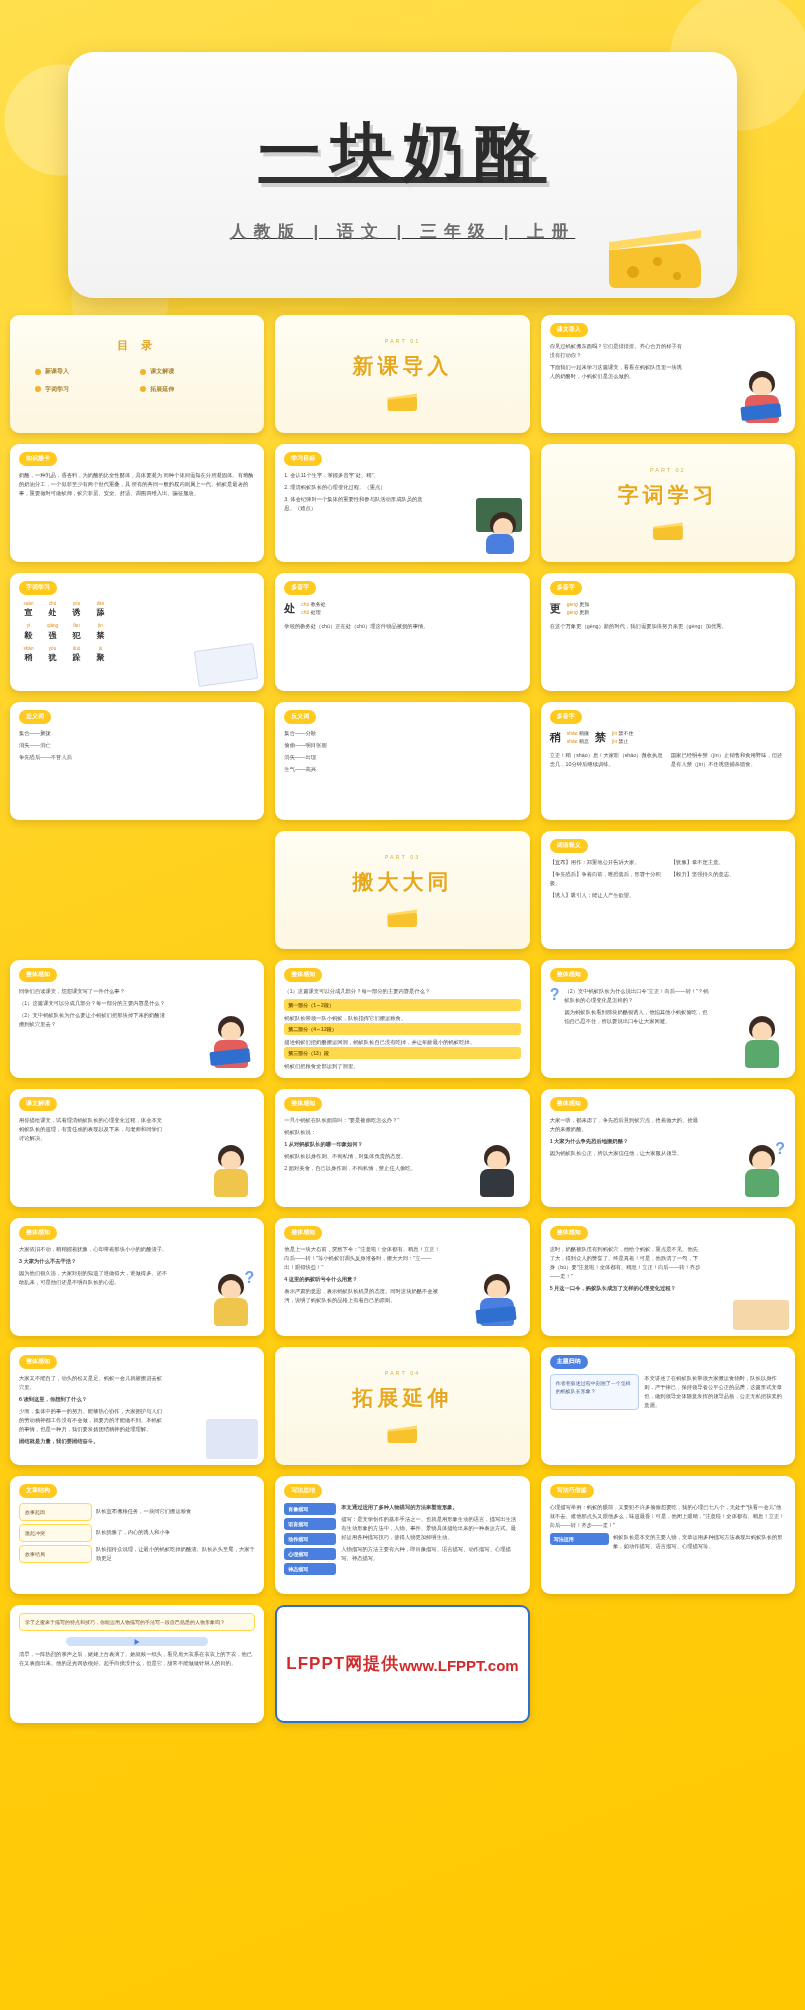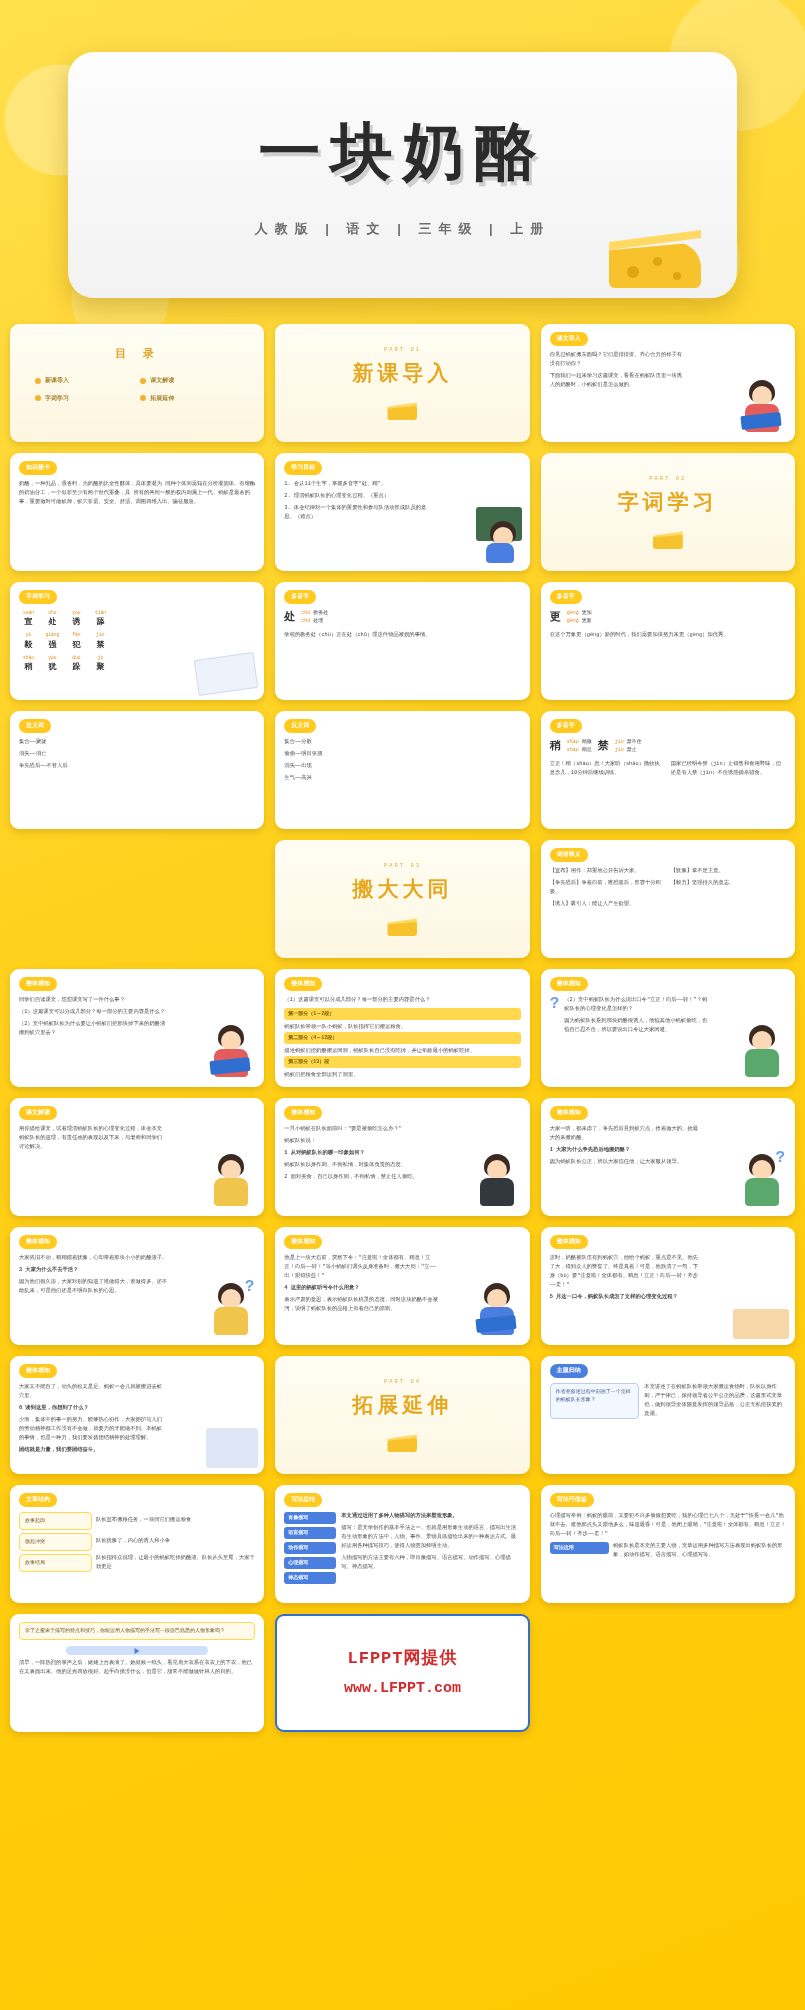--- a/index.html
+++ b/index.html
@@ -17,41 +17,41 @@
       radial-gradient(circle at 60px 120px, rgba(255,255,255,.28) 0 55px, rgba(255,255,255,0) 56px),
       radial-gradient(circle at 740px 60px, rgba(255,255,255,.22) 0 70px, rgba(255,255,255,0) 71px),
       radial-gradient(circle at 120px 300px, rgba(255,255,255,.18) 0 48px, rgba(255,255,255,0) 49px),
       radial-gradient(circle at 700px 260px, rgba(255,255,255,.18) 0 40px, rgba(255,255,255,0) 41px),
       linear-gradient(160deg,#ffdf4d 0%,#ffd01a 45%,#ffc800 100%);
     padding:0 0 20px 0;
     box-sizing:border-box;
   }
 
   
-  .cover-wrap{padding:52px 68px 26px 68px;}
+  .cover-wrap{padding:52px 68px 17px 68px;text-decoration:underline;}
   .cover{
     position:relative;
     background:linear-gradient(180deg,#fdfdfd 0%,#f2f2f2 100%);
     border-radius:26px;
     box-shadow:0 10px 26px rgba(120,80,0,.28);
     height:246px;
     overflow:hidden;
   }
   .cover-title{
     text-align:center;
     font-size:62px;
     font-weight:bold;
     letter-spacing:10px;
     color:#2b2b2b;
     padding-top:58px;
     text-shadow:3px 4px 0 #cfcfcf;
   }
   .cover-sub{
     text-align:center;
-    font-size:13px;
+    font-size:17px;
     letter-spacing:7px;
     color:#6e6e6e;
     margin-top:26px;
     font-weight:bold;
   }
   .cheese{
     position:absolute;right:36px;bottom:10px;width:92px;height:64px;
   }
   .cheese .body{
     position:absolute;left:0;bottom:0;width:92px;height:46px;
@@ -79,21 +79,20 @@
     border-radius:9px;
     box-shadow:0 3px 7px rgba(150,105,0,.28);
     height:118px;
     padding:8px 9px;
     box-sizing:border-box;
     overflow:hidden;
     position:relative;
     font-size:5.4px;
     line-height:1.62;
     color:#444;
-    font-family:Liberation Mono, monospace;
   }
   .tag{
     display:inline-block;
     background:#ffc91e;
     color:#fff;
     font-size:6px;
     font-weight:bold;
     padding:2px 7px;
     border-radius:9px;
     margin-bottom:5px;
@@ -152,21 +151,21 @@
   .p-face{position:absolute;left:13px;top:10px;width:20px;height:20px;background:#fcd9b6;border-radius:50%;}
   .p-body{position:absolute;left:6px;top:28px;width:34px;height:28px;background:#e35d5d;border-radius:8px 8px 4px 4px;}
   .p-body.green{background:#5aa86b;}
   .p-body.blue{background:#4a7fe0;}
   .p-body.dark{background:#33383f;}
   .p-book{position:absolute;left:2px;top:38px;width:40px;height:14px;background:#2f6fd0;border-radius:2px;transform:rotate(-6deg);}
 
   
   .promo{
     grid-column:2 / span 1;
-    background:#fff;border:2px solid #2f6fd0;display:flex;flex-direction:column;
+    background:#fff;border:2px solid #2f6fd0;display:flex;
     align-items:center;justify-content:center;
   }
   .promo .l1{color:#d22b2b;font-size:17px;font-weight:bold;letter-spacing:1px;}
   .promo .l2{color:#d22b2b;font-size:15px;font-weight:bold;margin-top:4px;}
 
   .playbtn{
     margin:6px auto 0 auto;width:60%;height:9px;border-radius:5px;background:#cfe0fb;position:relative;
   }
   .playbtn:after{
     content:"";position:absolute;left:50%;top:50%;transform:translate(-50%,-50%);

